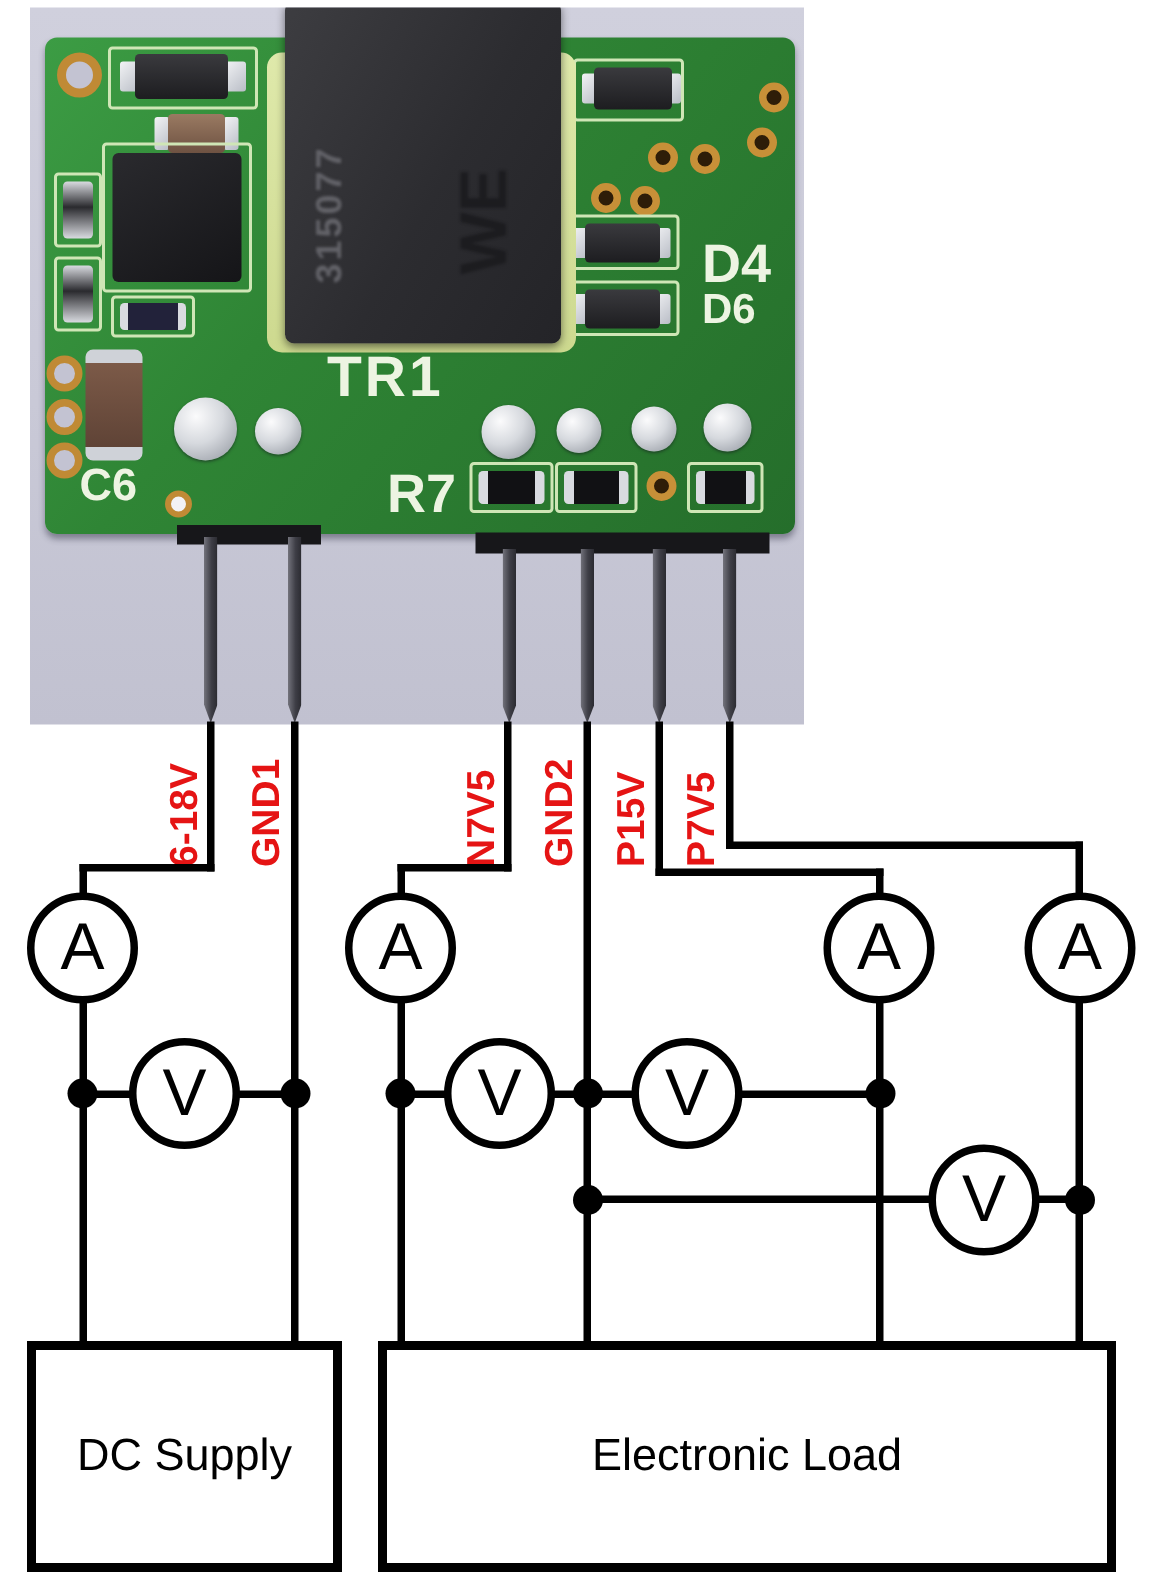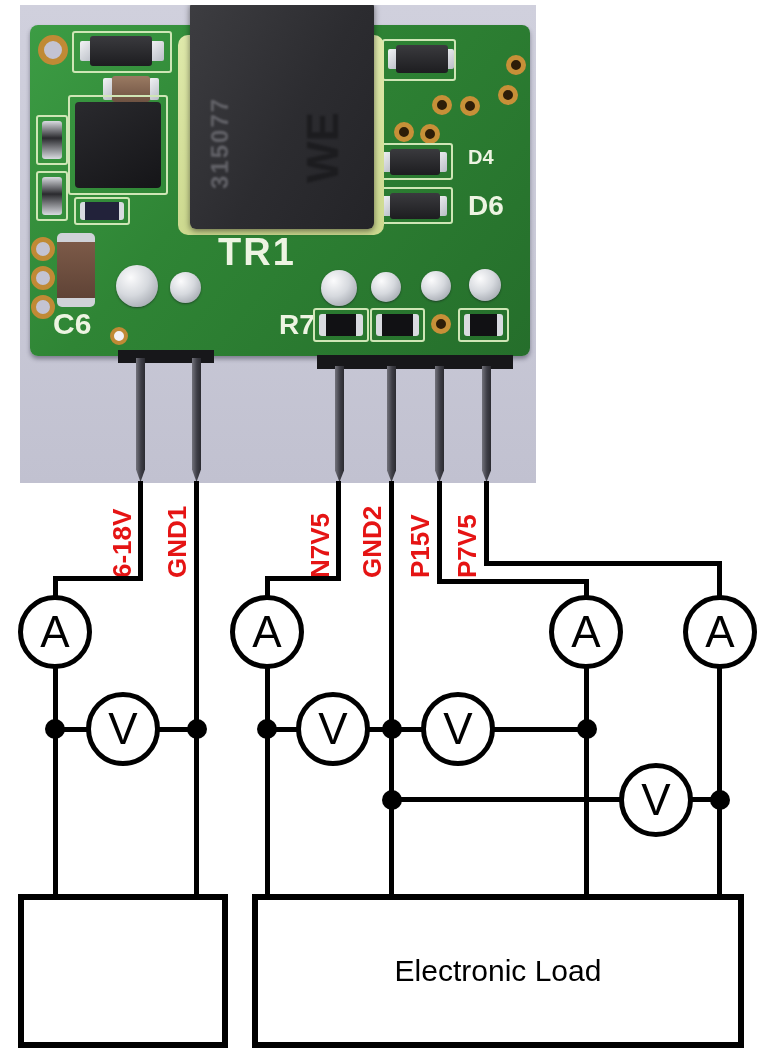--- a/index.html
+++ b/index.html
@@ -96,21 +96,21 @@
       <div class="via" style="left:468px;top:60px;width:20px;height:20px;"></div>
       <div class="via" style="left:402px;top:70px;width:20px;height:20px;"></div>
       <div class="via" style="left:430px;top:71px;width:20px;height:20px;"></div>
       <div class="via" style="left:364px;top:97px;width:20px;height:20px;"></div>
       <div class="via" style="left:390px;top:99px;width:20px;height:20px;"></div>
 
       <div class="silk" style="left:345px;top:118px;width:78px;height:37px;"></div>
       <div class="pad" style="left:351px;top:127px;width:12px;height:20px;"></div>
       <div class="pad" style="left:405px;top:127px;width:12px;height:20px;"></div>
       <div class="chip" style="left:360px;top:124px;width:50px;height:26px;"></div>
-      <div class="silk-label" style="left:438px;top:122px;font-size:20px;">D4</div>
+      <div class="silk-label" style="left:438px;top:133px;font-size:36px;">D4</div>
 
       <div class="silk" style="left:345px;top:162px;width:78px;height:37px;"></div>
       <div class="pad" style="left:351px;top:171px;width:12px;height:20px;"></div>
       <div class="pad" style="left:405px;top:171px;width:12px;height:20px;"></div>
       <div class="chip" style="left:360px;top:168px;width:50px;height:26px;"></div>
       <div class="silk-label" style="left:438px;top:167px;font-size:28px;">D6</div>
 
       <div class="silk-label" style="left:188px;top:208px;font-size:38px;letter-spacing:2px;">TR1</div>
 
       <div class="chip" style="left:27px;top:208px;width:38px;height:74px;border-radius:5px;
@@ -119,21 +119,21 @@
 
       <div class="solder" style="left:86px;top:240px;width:42px;height:42px;"></div>
       <div class="solder" style="left:140px;top:247px;width:31px;height:31px;"></div>
       <div class="hole" style="left:80px;top:302px;width:18px;height:18px;border-width:4px;background:#f2f2f6;"></div>
 
       <div class="solder" style="left:291px;top:245px;width:36px;height:36px;"></div>
       <div class="solder" style="left:341px;top:247px;width:30px;height:30px;"></div>
       <div class="solder" style="left:391px;top:246px;width:30px;height:30px;"></div>
       <div class="solder" style="left:439px;top:244px;width:32px;height:32px;"></div>
 
-      <div class="silk-label" style="left:249px;top:286px;font-size:28px;">R7</div>
+      <div class="silk-label" style="left:228px;top:286px;font-size:36px;">R7</div>
       <div class="silk" style="left:283px;top:283px;width:56px;height:34px;"></div>
       <div class="chip" style="left:289px;top:289px;width:44px;height:22px;background:linear-gradient(90deg,#d9dbe0 15%,#111114 15%,#111114 85%,#d9dbe0 85%);"></div>
       <div class="silk" style="left:340px;top:283px;width:55px;height:34px;"></div>
       <div class="chip" style="left:346px;top:289px;width:43px;height:22px;background:linear-gradient(90deg,#d9dbe0 15%,#111114 15%,#111114 85%,#d9dbe0 85%);"></div>
       <div class="via" style="left:401px;top:289px;width:20px;height:20px;"></div>
       <div class="silk" style="left:428px;top:283px;width:51px;height:34px;"></div>
       <div class="chip" style="left:434px;top:289px;width:39px;height:22px;background:linear-gradient(90deg,#d9dbe0 15%,#111114 15%,#111114 85%,#d9dbe0 85%);"></div>
     </div>
 
     <div class="bobbin"></div>
@@ -224,18 +224,19 @@
 
   <div class="dot" style="left:45px;top:719px;"></div>
   <div class="dot" style="left:187px;top:719px;"></div>
   <div class="dot" style="left:257px;top:719px;"></div>
   <div class="dot" style="left:382px;top:719px;"></div>
   <div class="dot" style="left:577px;top:719px;"></div>
   <div class="dot" style="left:382px;top:790px;"></div>
   <div class="dot" style="left:710px;top:790px;"></div>
 
   <div class="devbox" style="left:18px;width:210px;">
+    <div>DC Supply</div>
   </div>
   <div class="devbox" style="left:252px;width:492px;">
     <div>Electronic Load</div>
   </div>
 
 </div>
 
 </body></html>

